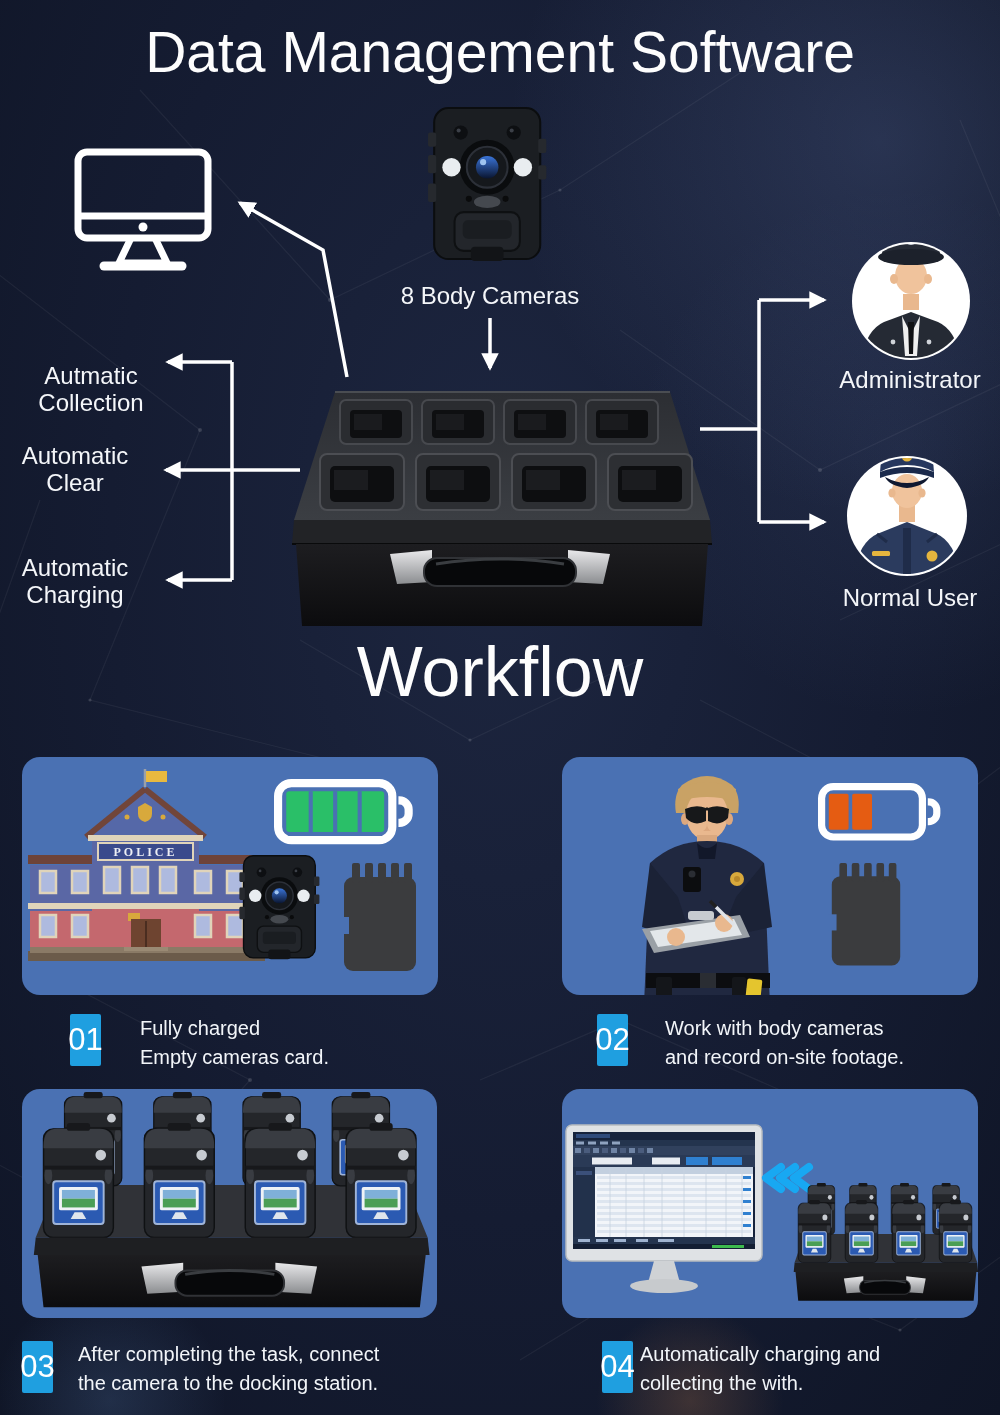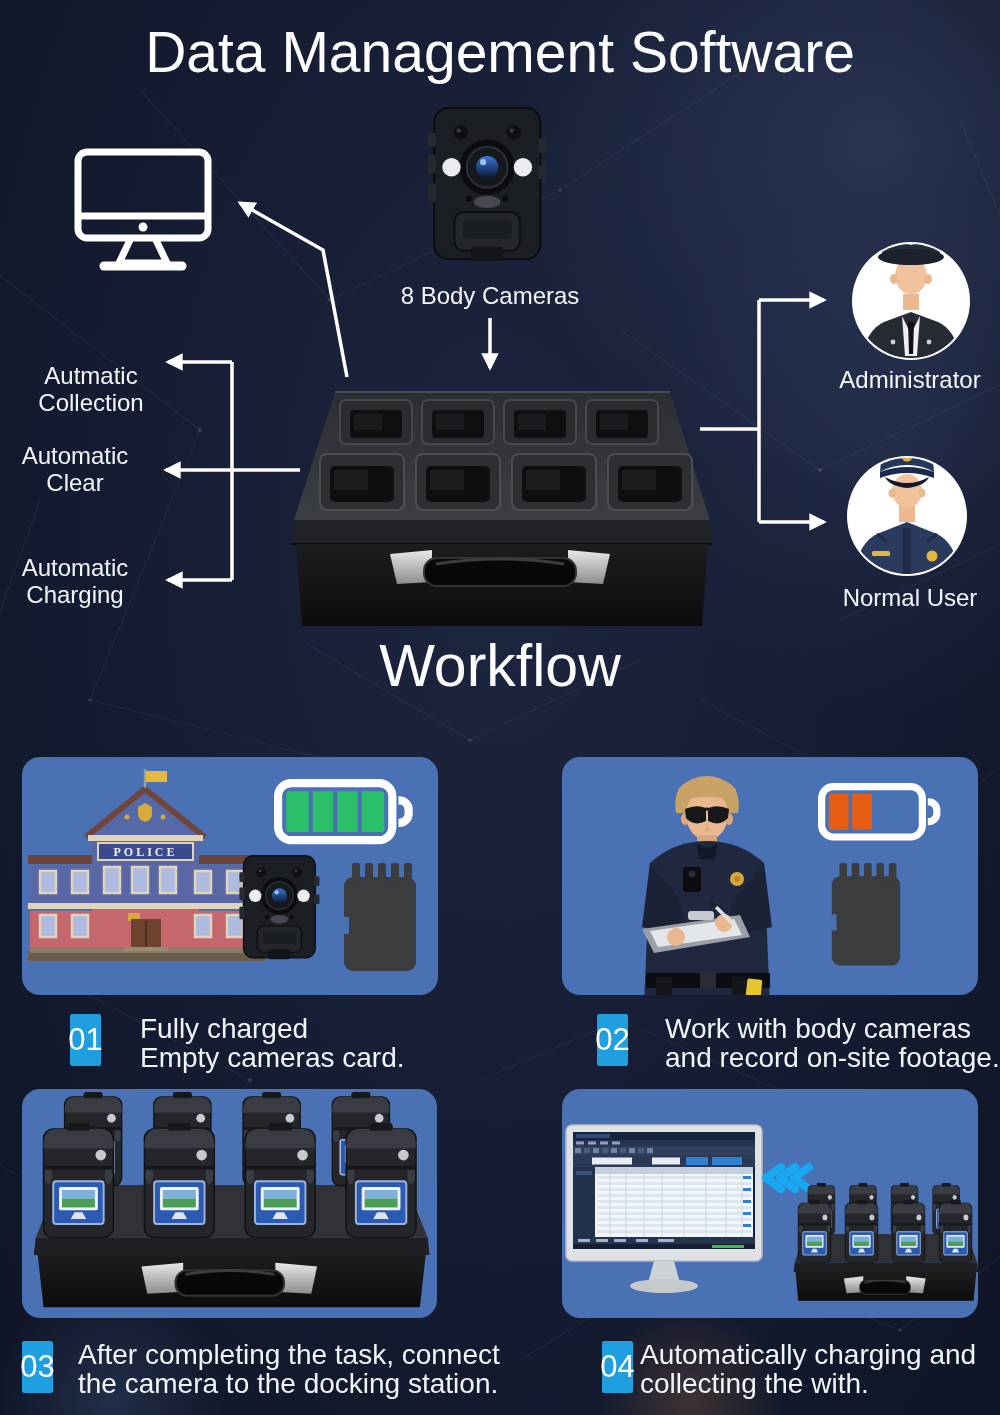--- a/index.html
+++ b/index.html
@@ -12,27 +12,27 @@
       radial-gradient(circle at 69% 99%, rgba(235,150,80,.20), rgba(235,150,80,0) 6%),
       radial-gradient(circle at 11% 99%, rgba(120,170,235,.16), rgba(120,170,235,0) 7%),
       radial-gradient(ellipse at 50% 38%, #1d2640 0%, #151c32 55%, #0f1526 100%);
   }
   .abs{position:absolute;}
   .title{top:4px;left:0;width:1000px;text-align:center;font-size:57px;letter-spacing:0;color:#fdfdfd;margin-top:15px;}
   .label24{font-size:24px;line-height:27px;color:#f4f6f9;}
   .feature{width:150px;text-align:center;}
   .roleLabel{width:180px;text-align:center;}
   .bodycams-label{left:380px;top:282px;width:220px;text-align:center;}
-  .workflow-heading{top:632px;left:0;width:1000px;text-align:center;font-size:59px;color:#fdfdfd;}
+  .workflow-heading{top:632px;left:0;width:1000px;text-align:center;font-size:70px;color:#fdfdfd;}
   .panel{position:absolute;background:#4a71b3;border-radius:18px;overflow:hidden;}
   .badge{
     position:absolute;width:31px;height:52px;background:#1f9fe0;color:#fff;
     font-size:31px;display:flex;align-items:center;justify-content:center;border-radius:2px;
   }
-  .cap{position:absolute;font-size:28px;line-height:29px;color:#f2f5f9;}
+  .cap{position:absolute;font-size:20px;line-height:29px;color:#f2f5f9;}
   svg{display:block;}
   .layer0{z-index:0;} .layer1{z-index:1;} .layer2{z-index:2;}
 </style>
 </head>
 <body>
 
 <div class="stage">
 
   <svg width="0" height="0" class="abs" aria-hidden="true">
     <defs>

